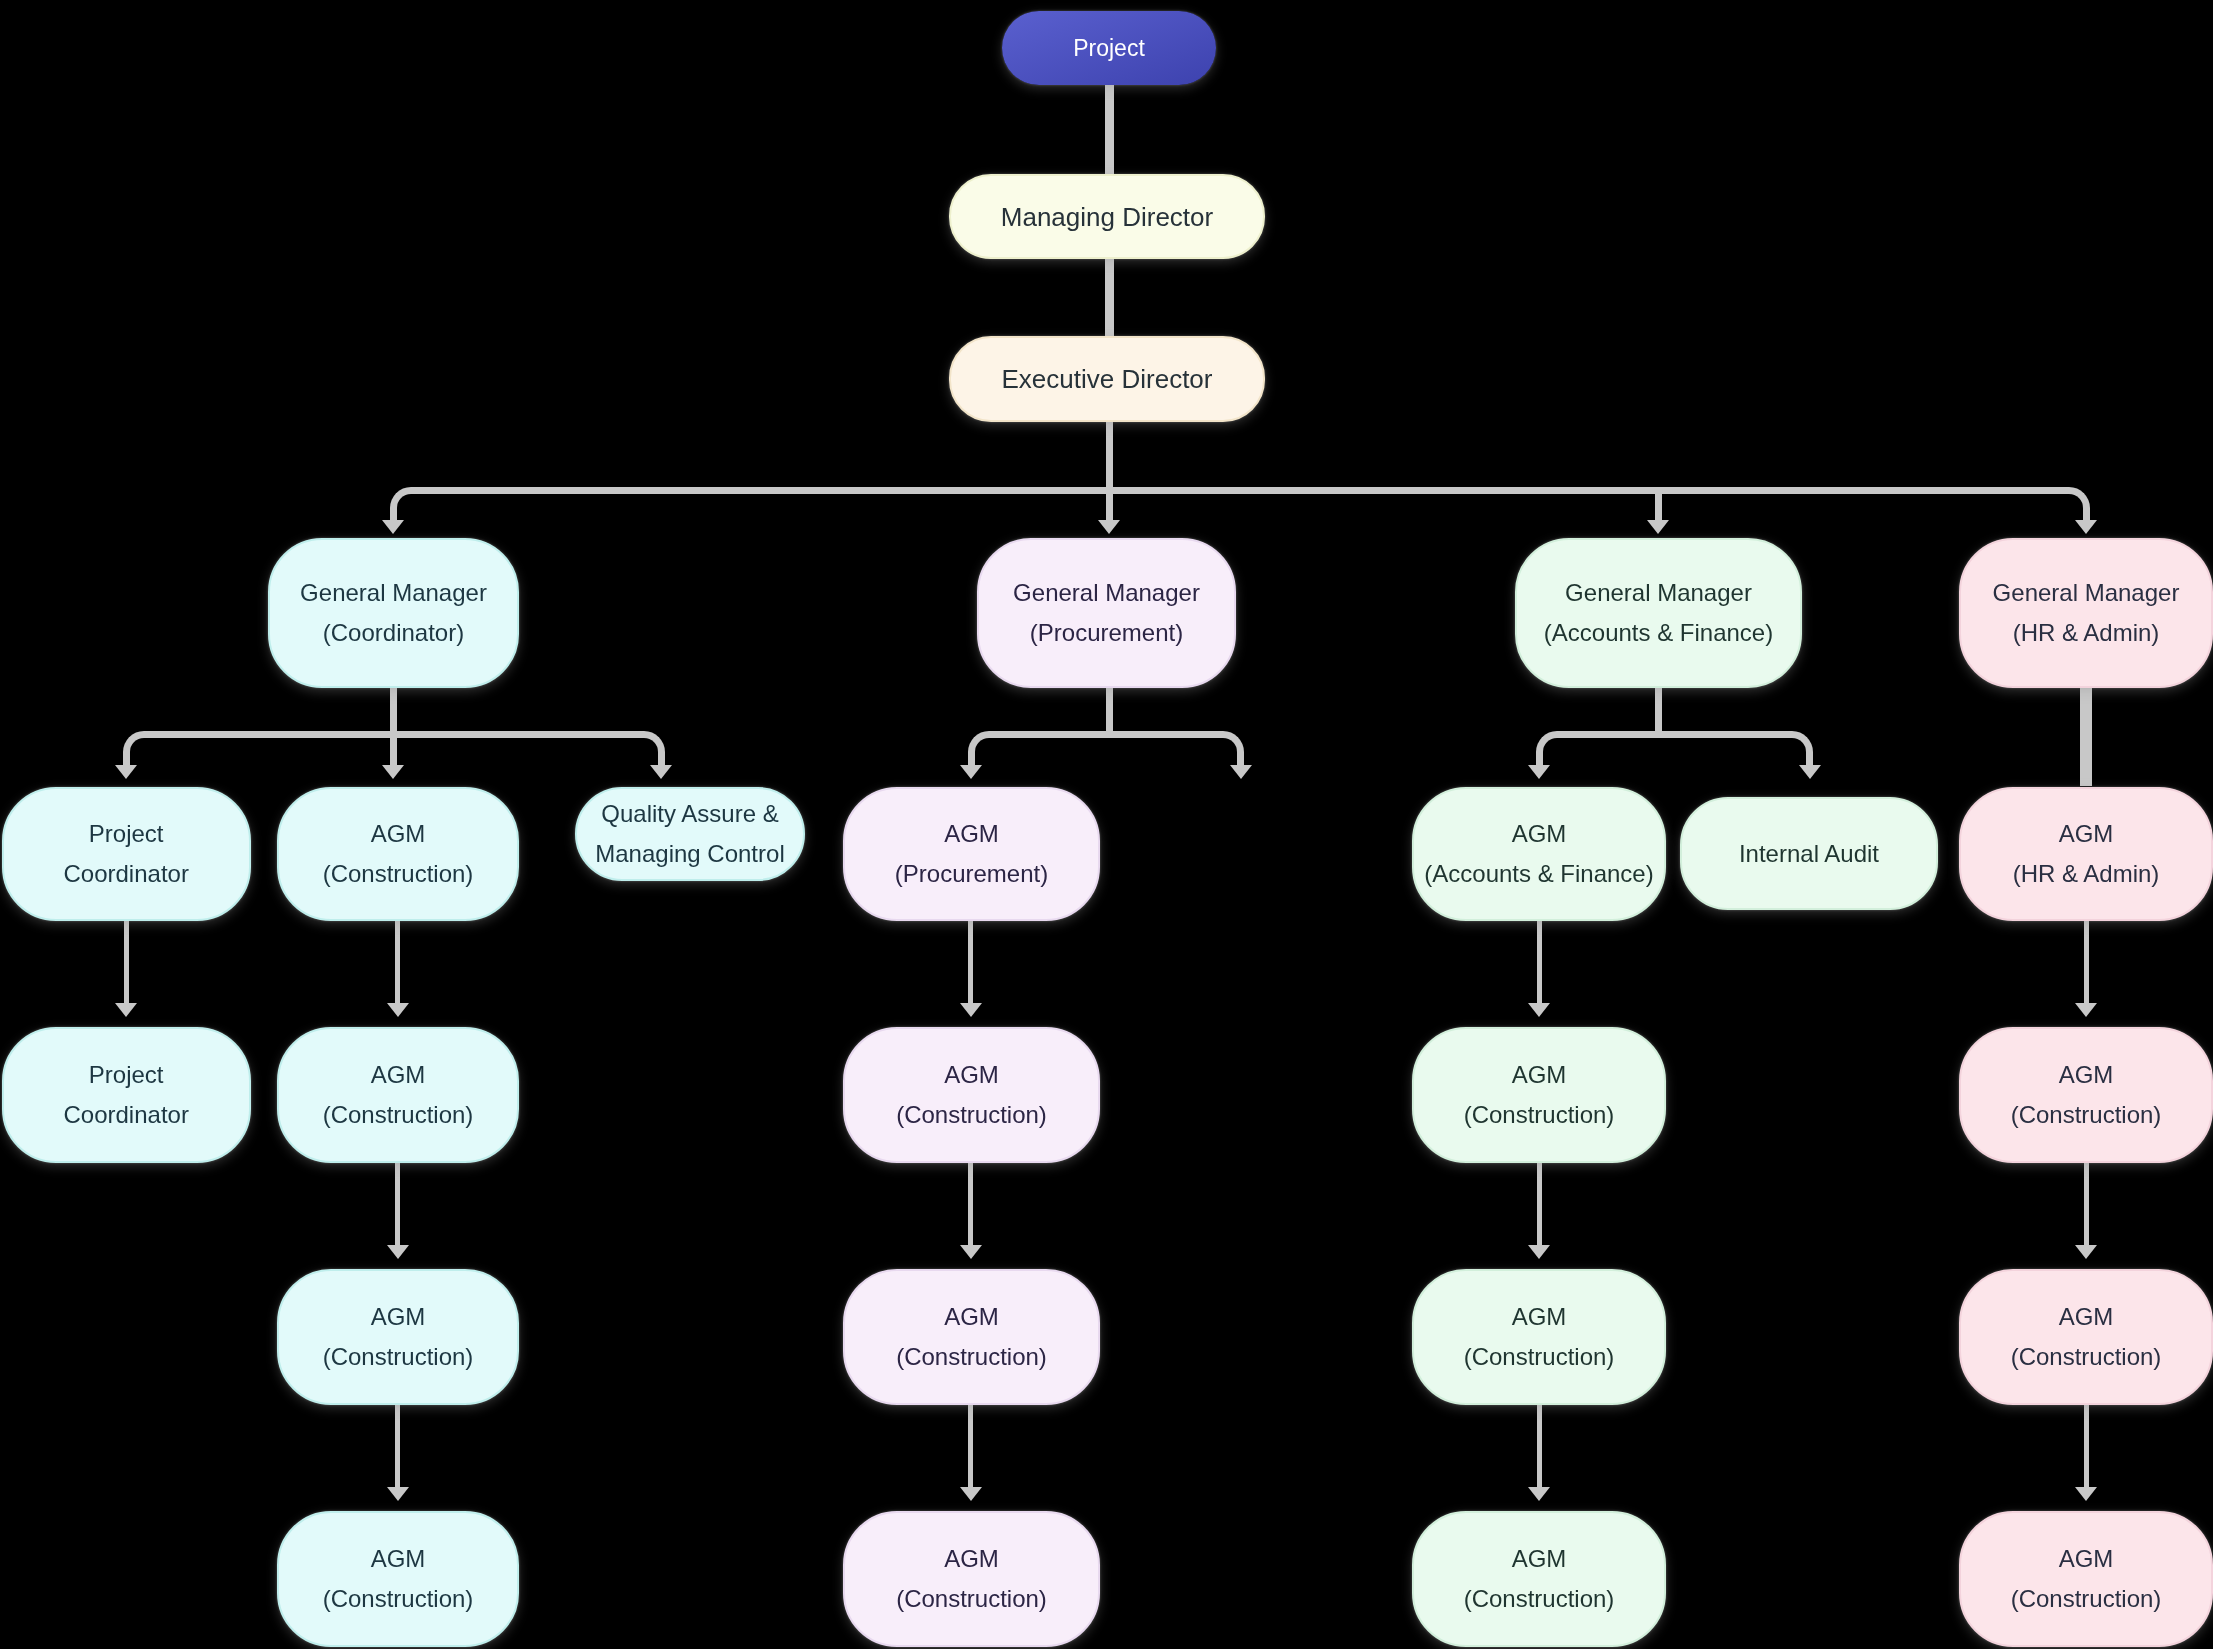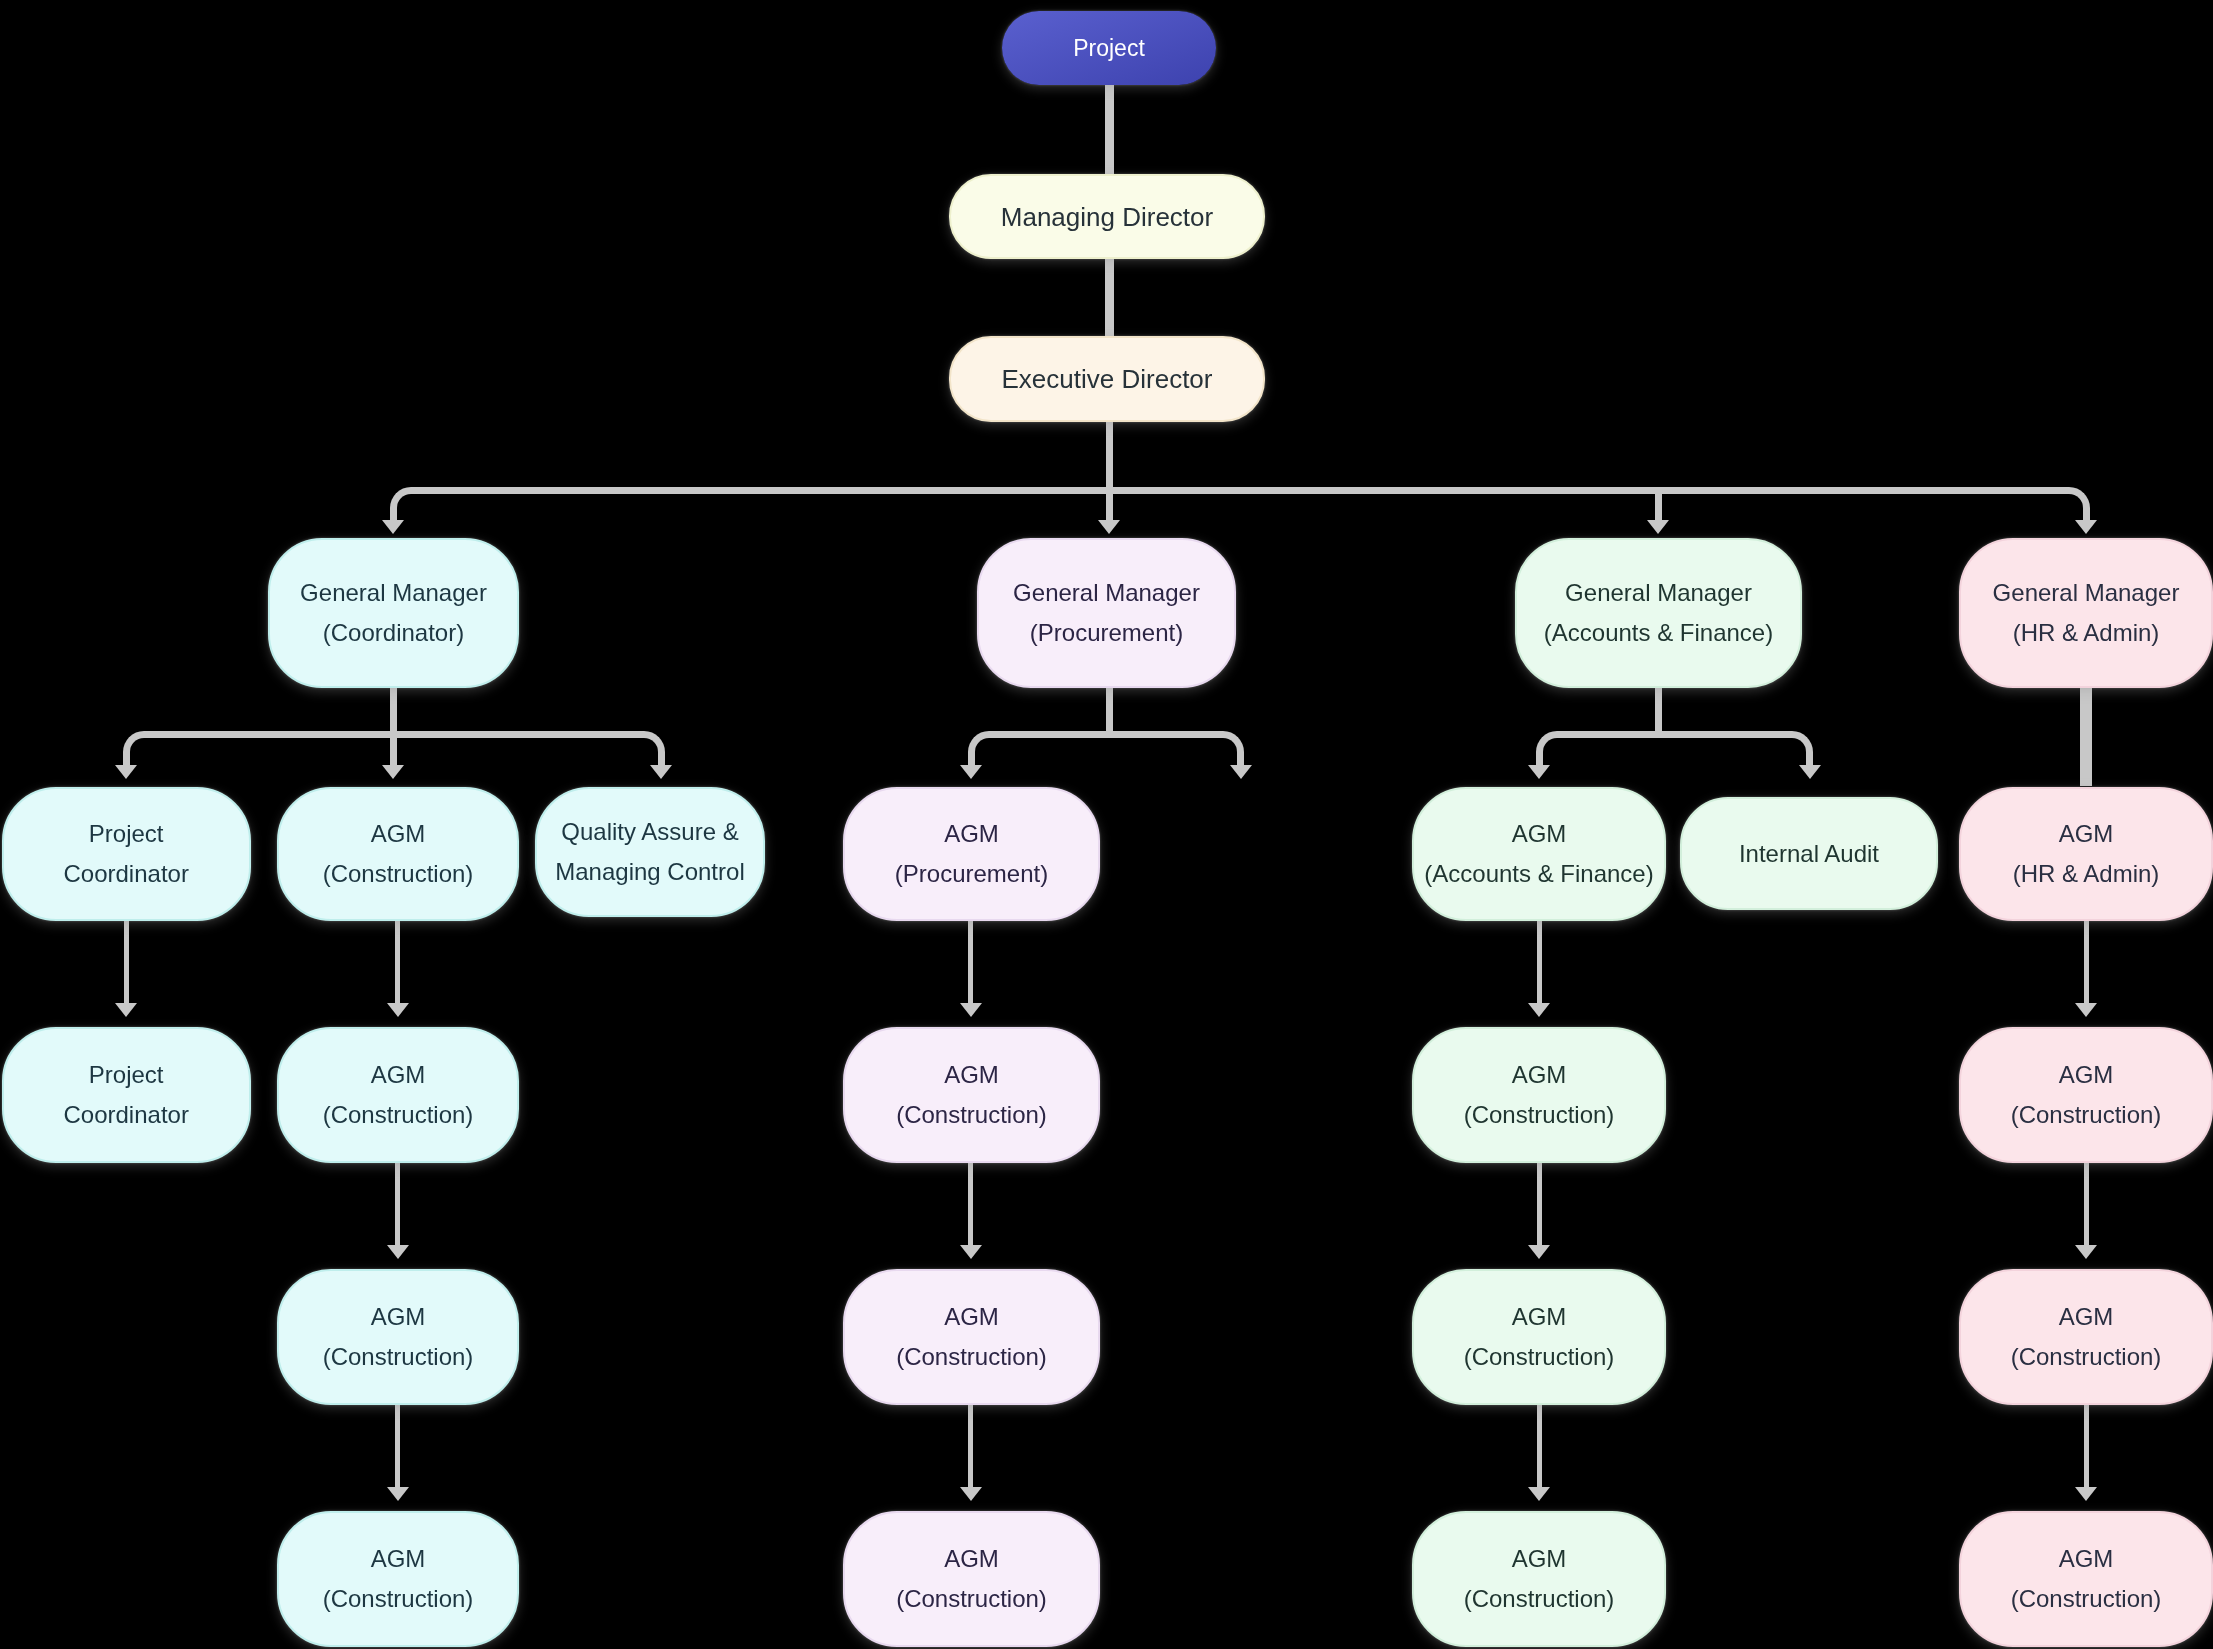--- a/index.html
+++ b/index.html
@@ -136,21 +136,21 @@
   </div>
 
   <div class="node t-cyan" style="left:1.7px;top:787px;width:249px;height:134px">
     <span class="l1">Project</span>
     <span class="l2">Coordinator</span>
   </div>
   <div class="node t-cyan" style="left:277px;top:787px;width:242px;height:134px">
     <span class="l1">AGM</span>
     <span class="l2">(Construction)</span>
   </div>
-  <div class="node t-cyan" style="left:535px;top:787px;width:230px;height:130px">
+  <div class="node t-cyan" style="left:575px;top:787px;width:230px;height:94px">
     <span class="l1">Quality Assure &amp;</span>
     <span class="l2">Managing Control</span>
   </div>
   <div class="node t-lavender" style="left:843px;top:787px;width:257px;height:134px">
     <span class="l1">AGM</span>
     <span class="l2">(Procurement)</span>
   </div>
   <div class="node t-mint" style="left:1412px;top:787px;width:254px;height:134px">
     <span class="l1">AGM</span>
     <span class="l2">(Accounts &amp; Finance)</span>

